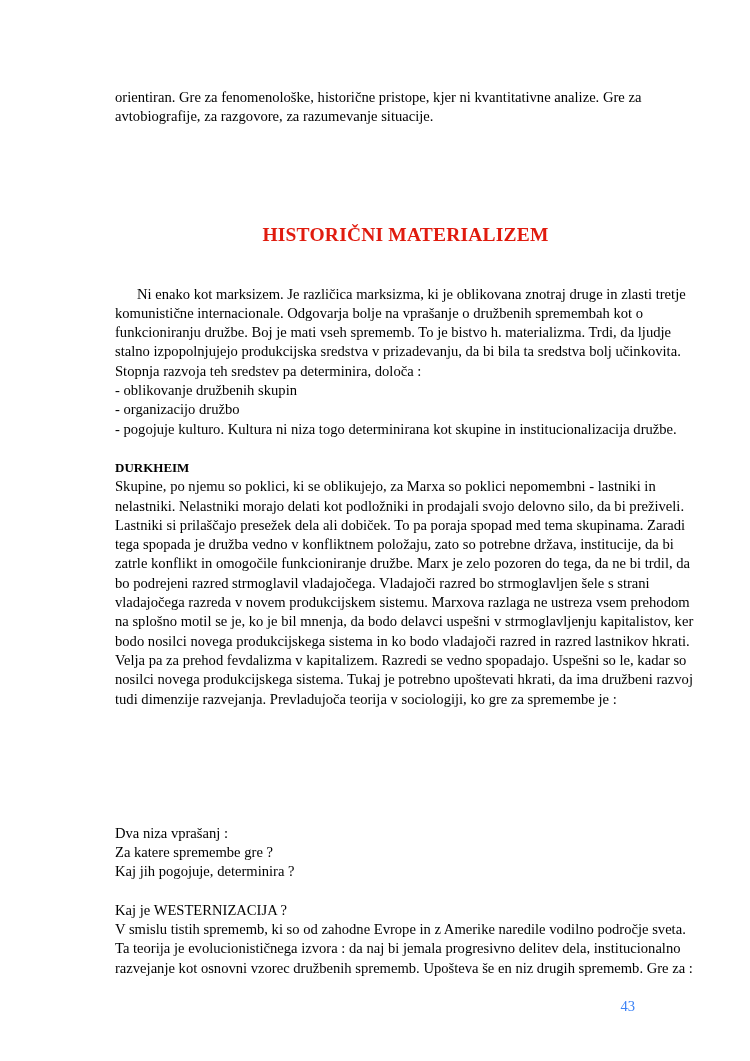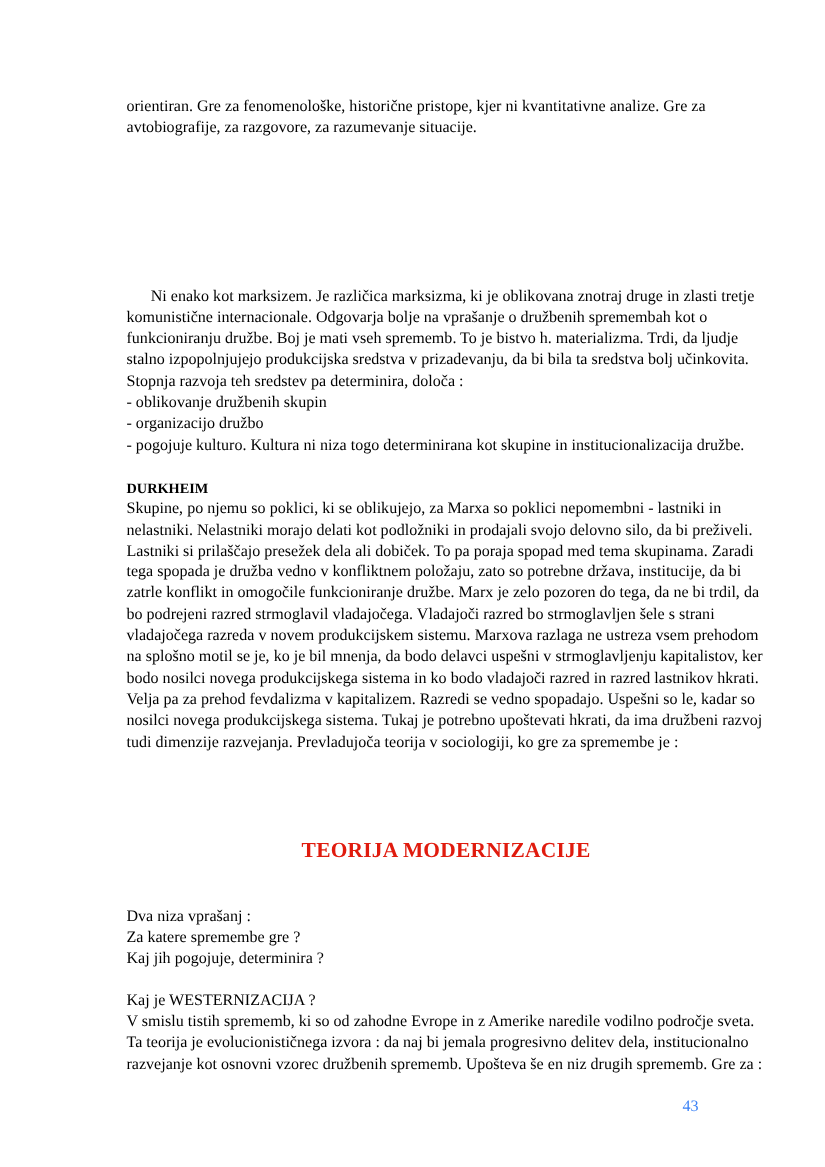--- a/index.html
+++ b/index.html
@@ -81,38 +81,38 @@
 <body>
 
 <div class="page">
 
   <div class="content">
 
     <p class="para">orientiran. Gre za fenomenološke, historične pristope, kjer ni kvantitativne analize. Gre za avtobiografije, za razgovore, za razumevanje situacije.</p>
 
     <div class="spacer-xl"></div>
 
+    <h1 class="red-heading">HISTORIČNI MATERIALIZEM</h1>
 
     <div class="spacer-sm"></div>
 
     <p class="para indent">Ni enako kot marksizem. Je različica marksizma, ki je oblikovana znotraj druge in zlasti tretje komunistične internacionale. Odgovarja bolje na vprašanje o družbenih spremembah kot o funkcioniranju družbe. Boj je mati vseh sprememb. To je bistvo h. materializma. Trdi, da ljudje stalno izpopolnjujejo produkcijska sredstva v prizadevanju, da bi bila ta sredstva bolj učinkovita. Stopnja razvoja teh sredstev pa determinira, določa :</p>
 
     <p class="line">- oblikovanje družbenih skupin</p>
     <p class="line">- organizacijo družbo</p>
     <p class="line">- pogojuje kulturo. Kultura ni niza togo determinirana kot skupine in institucionalizacija družbe.</p>
 
     <div class="spacer-xs"></div>
 
     <p class="bold-heading">DURKHEIM</p>
 
     <p class="para">Skupine, po njemu so poklici, ki se oblikujejo, za Marxa so poklici nepomembni - lastniki in nelastniki. Nelastniki morajo delati kot podložniki in prodajali svojo delovno silo, da bi preživeli. Lastniki si prilaščajo presežek dela ali dobiček. To pa poraja spopad med tema skupinama. Zaradi tega spopada je družba vedno v konfliktnem položaju, zato so potrebne država, institucije, da bi zatrle konflikt in omogočile funkcioniranje družbe. Marx je zelo pozoren do tega, da ne bi trdil, da bo podrejeni razred strmoglavil vladajočega. Vladajoči razred bo strmoglavljen šele s strani vladajočega razreda v novem produkcijskem sistemu. Marxova razlaga ne ustreza vsem prehodom na splošno motil se je, ko je bil mnenja, da bodo delavci uspešni v strmoglavljenju kapitalistov, ker bodo nosilci novega produkcijskega sistema in ko bodo vladajoči razred in razred lastnikov hkrati. Velja pa za prehod fevdalizma v kapitalizem. Razredi se vedno spopadajo. Uspešni so le, kadar so nosilci novega produkcijskega sistema. Tukaj je potrebno upoštevati hkrati, da ima družbeni razvoj tudi dimenzije razvejanja. Prevladujoča teorija v sociologiji, ko gre za spremembe je :</p>
 
     <div class="spacer-lg"></div>
 
-    <h1 class="red-heading">TEORIJA MODERNIZACIJE</h1>
 
     <div class="spacer-sm"></div>
 
 
     <p class="line">Dva niza vprašanj :</p>
     <p class="line">Za katere spremembe gre ?</p>
     <p class="line">Kaj jih pogojuje, determinira ?</p>
 
     <div class="spacer-xs"></div>
 

